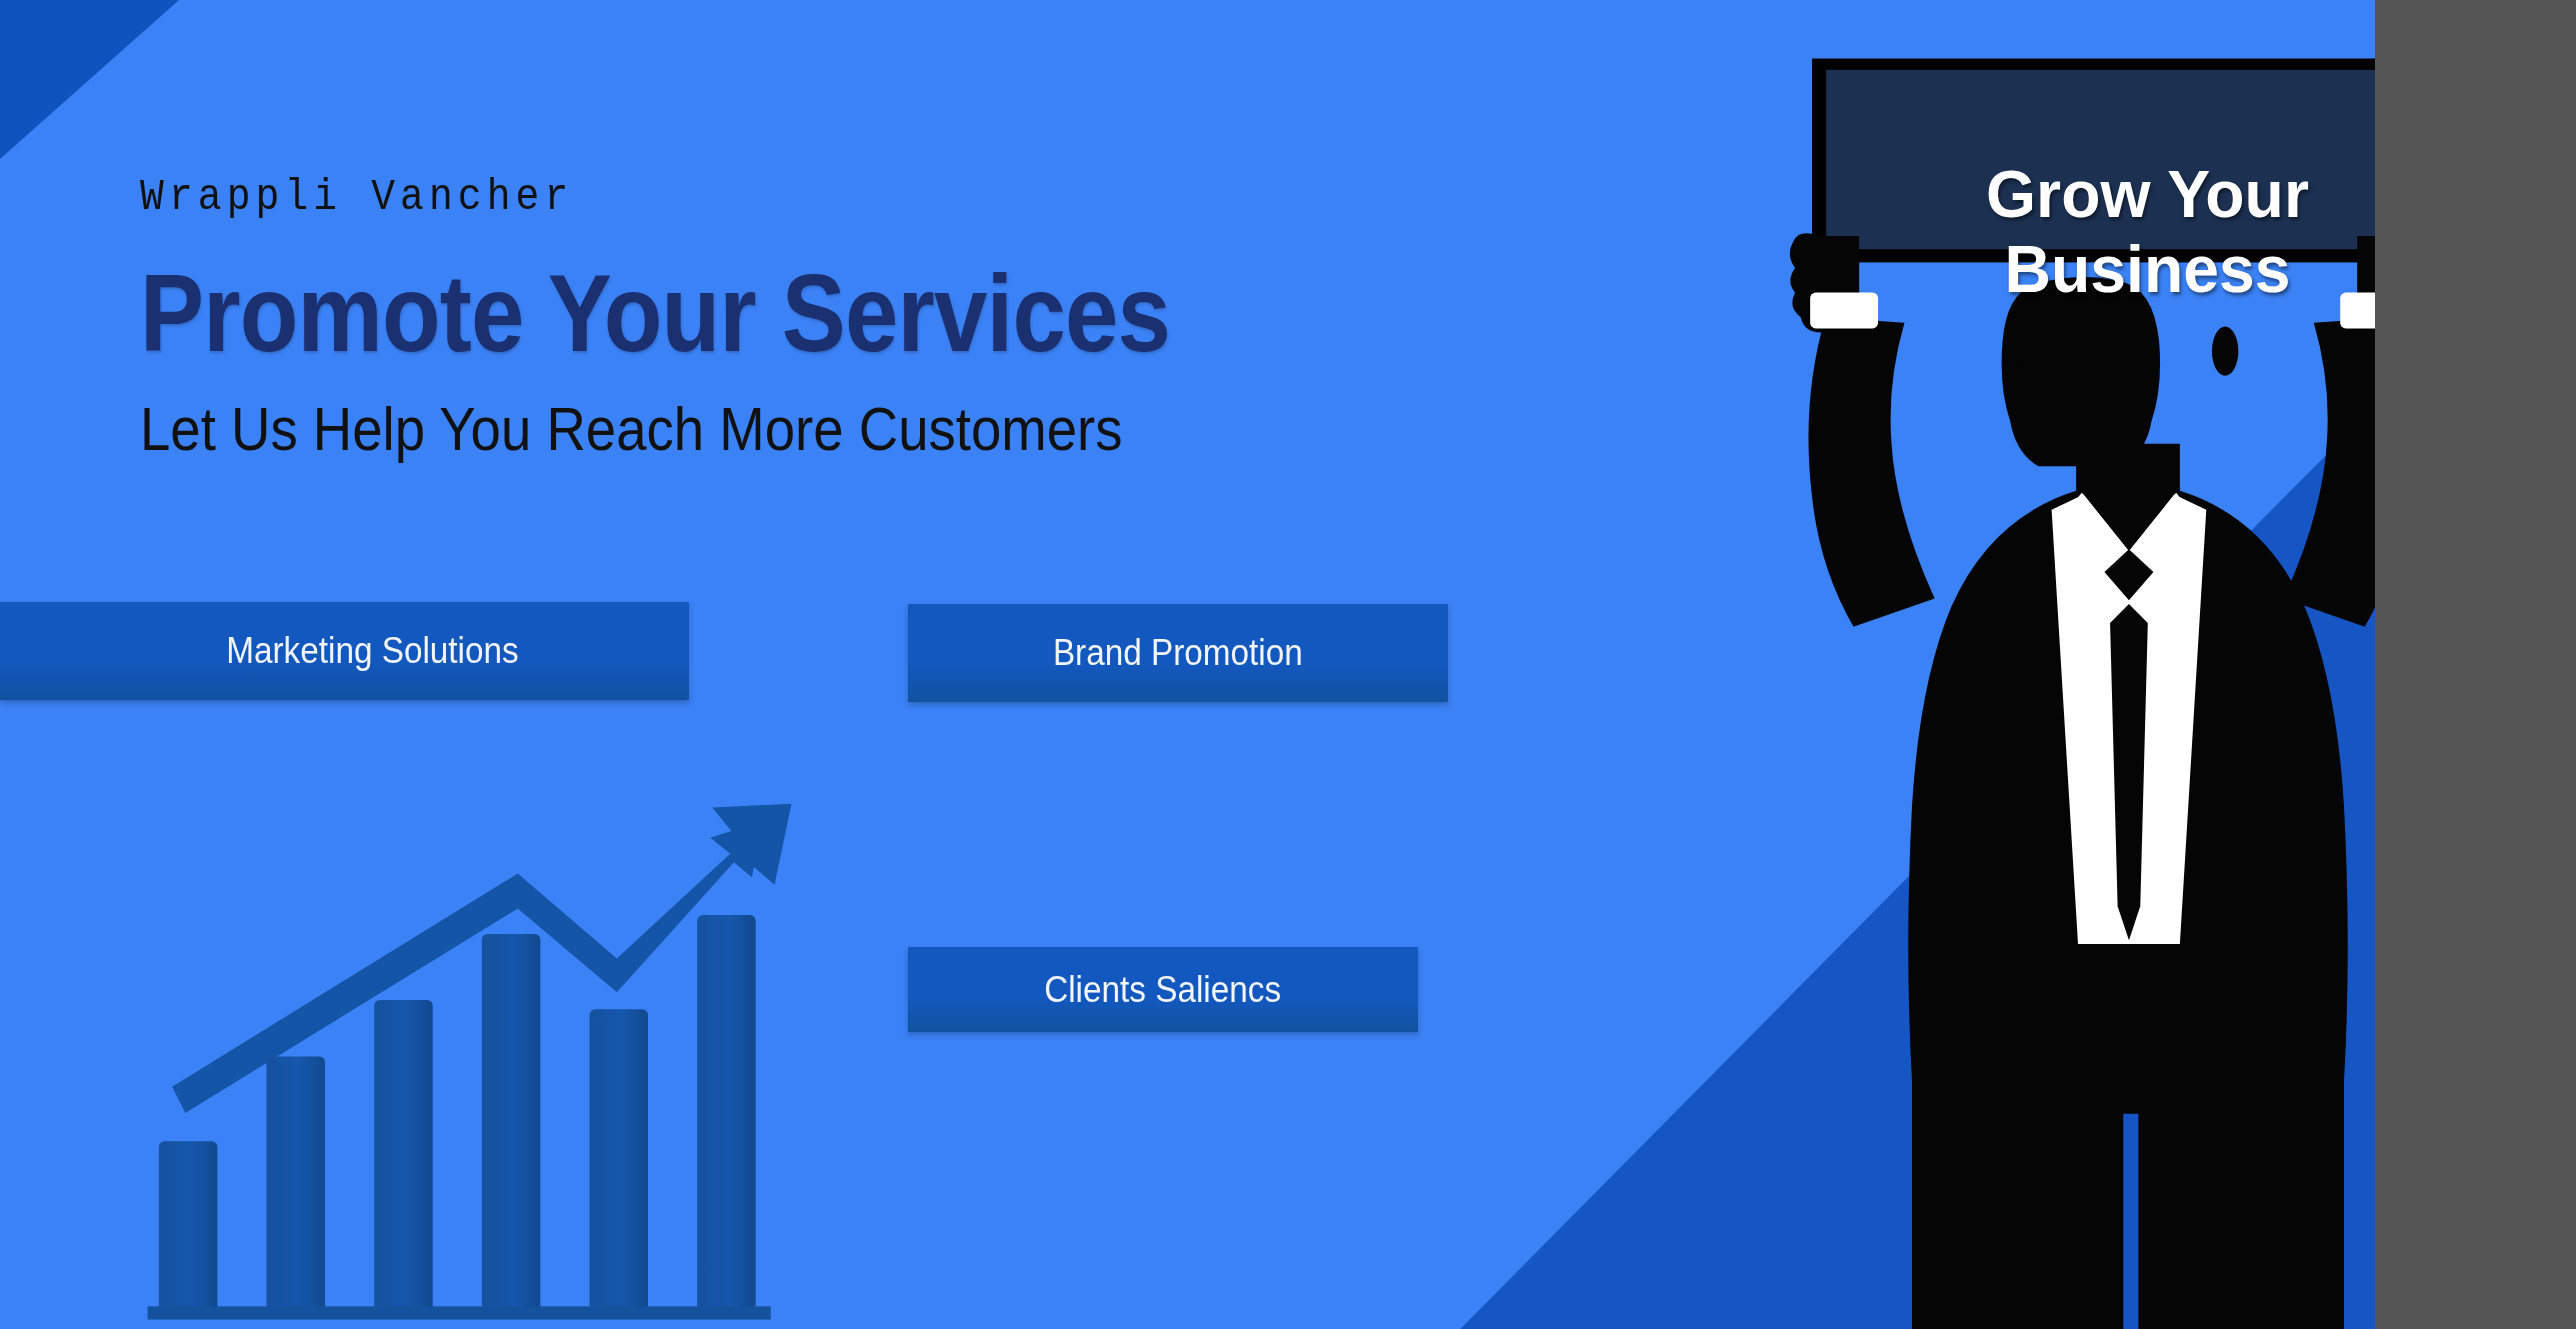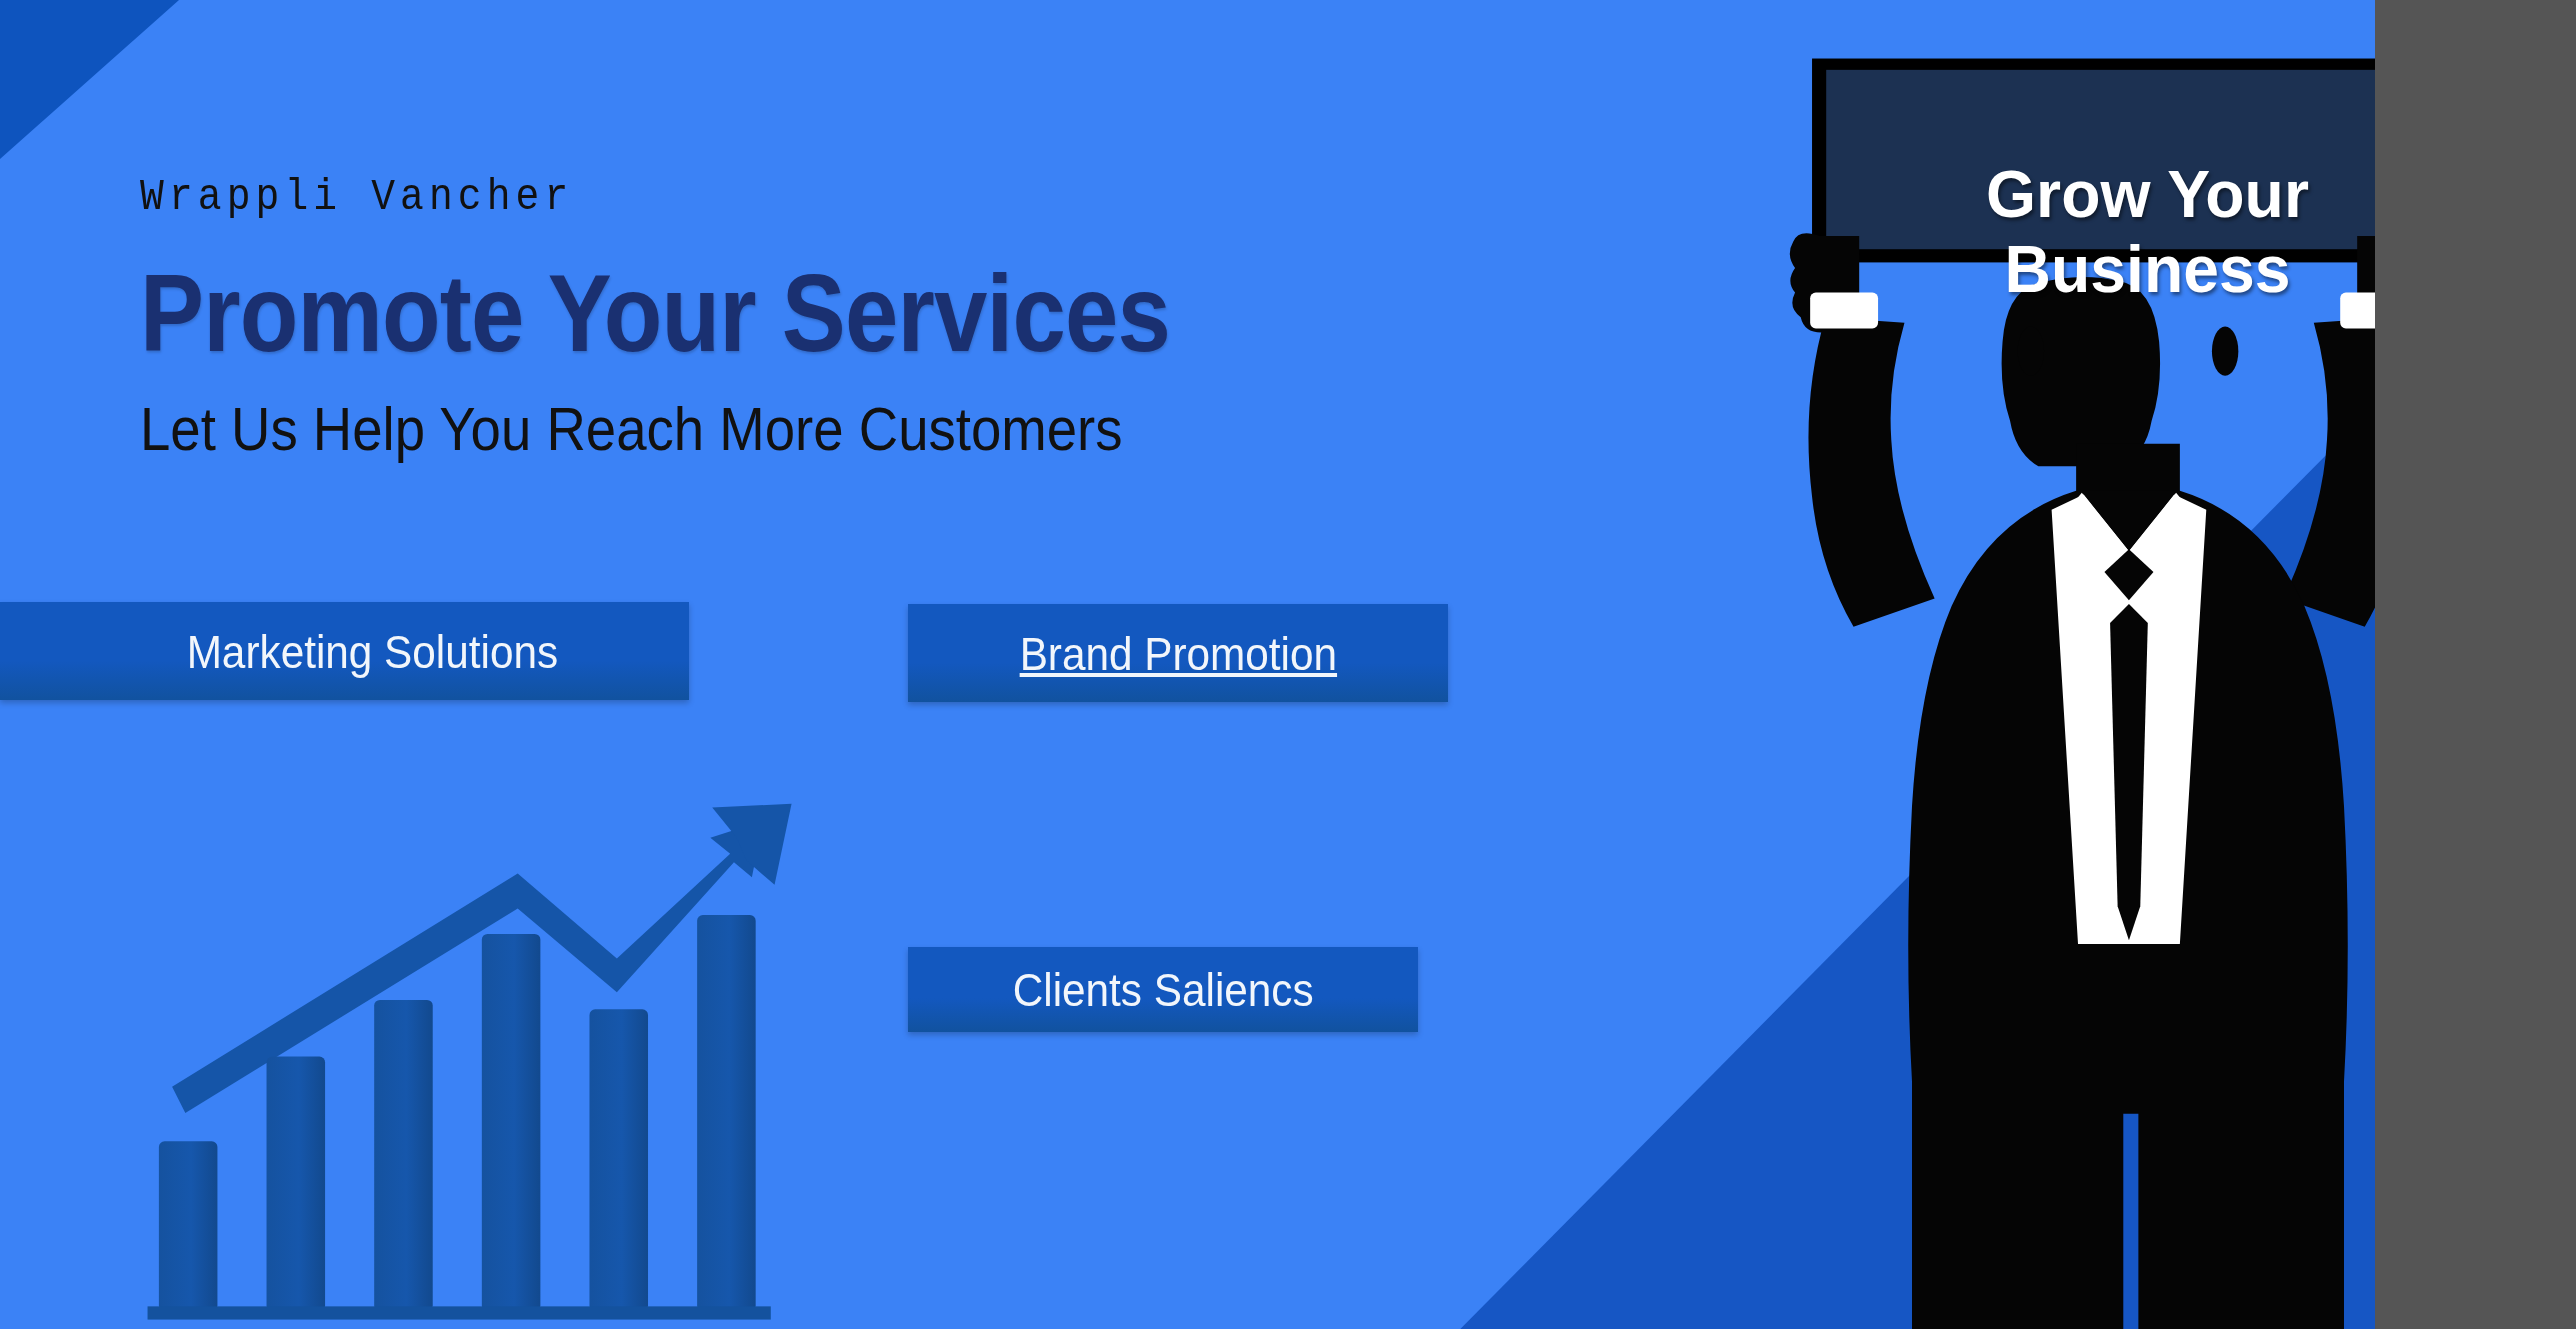--- a/index.html
+++ b/index.html
@@ -68,34 +68,34 @@
     white-space:nowrap;
     transform: scaleX(0.88);
     transform-origin: left center;
   }
 
   
   .tag {
     position:absolute;
     background: linear-gradient(180deg,#1358BF 0%, #1358BF 60%, #11529f 100%);
     color:#F2F6FB;
-    font-size:47px;
+    font-size:37px;
     font-weight:400;
     display:flex;
     align-items:center;
     justify-content:center;
     box-shadow: 0 2.8px 5.7px rgba(0,0,0,0.22);
     white-space:nowrap;
     letter-spacing:0px;
   }
   .tag span { transform: scaleX(0.9); display:inline-block; }
 
   #tag-marketing { left:0px;    top:602px;  width:689px; height:98px; }
   #tag-marketing span { margin-left:55px; }
-  #tag-brand     { left:908px;  top:604px;  width:540px; height:98px;text-decoration:underline; }
+  #tag-brand     { left:908px;  top:604px;  width:540px; height:98px; }
   #tag-clients   { left:908px;  top:947px; width:510px; height:85px;  }
 
   
   .chart {
     position:absolute;
     left:140px; top:783px;
     width:661px; height:546px;
   }
   .chart svg { width:100%; height:100%; display:block; }
 

